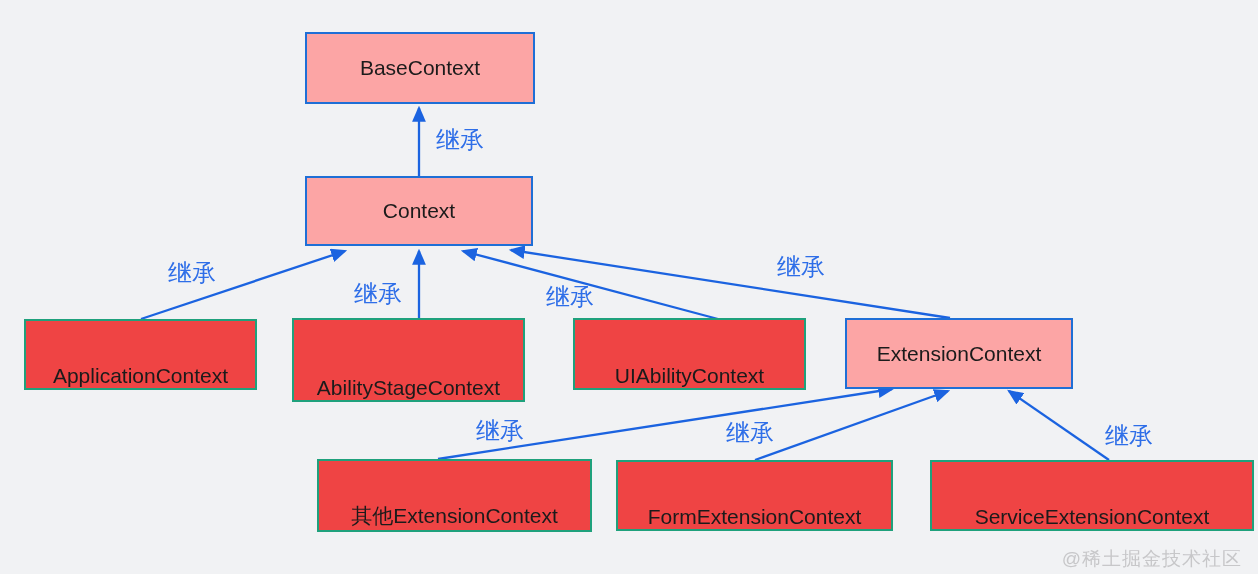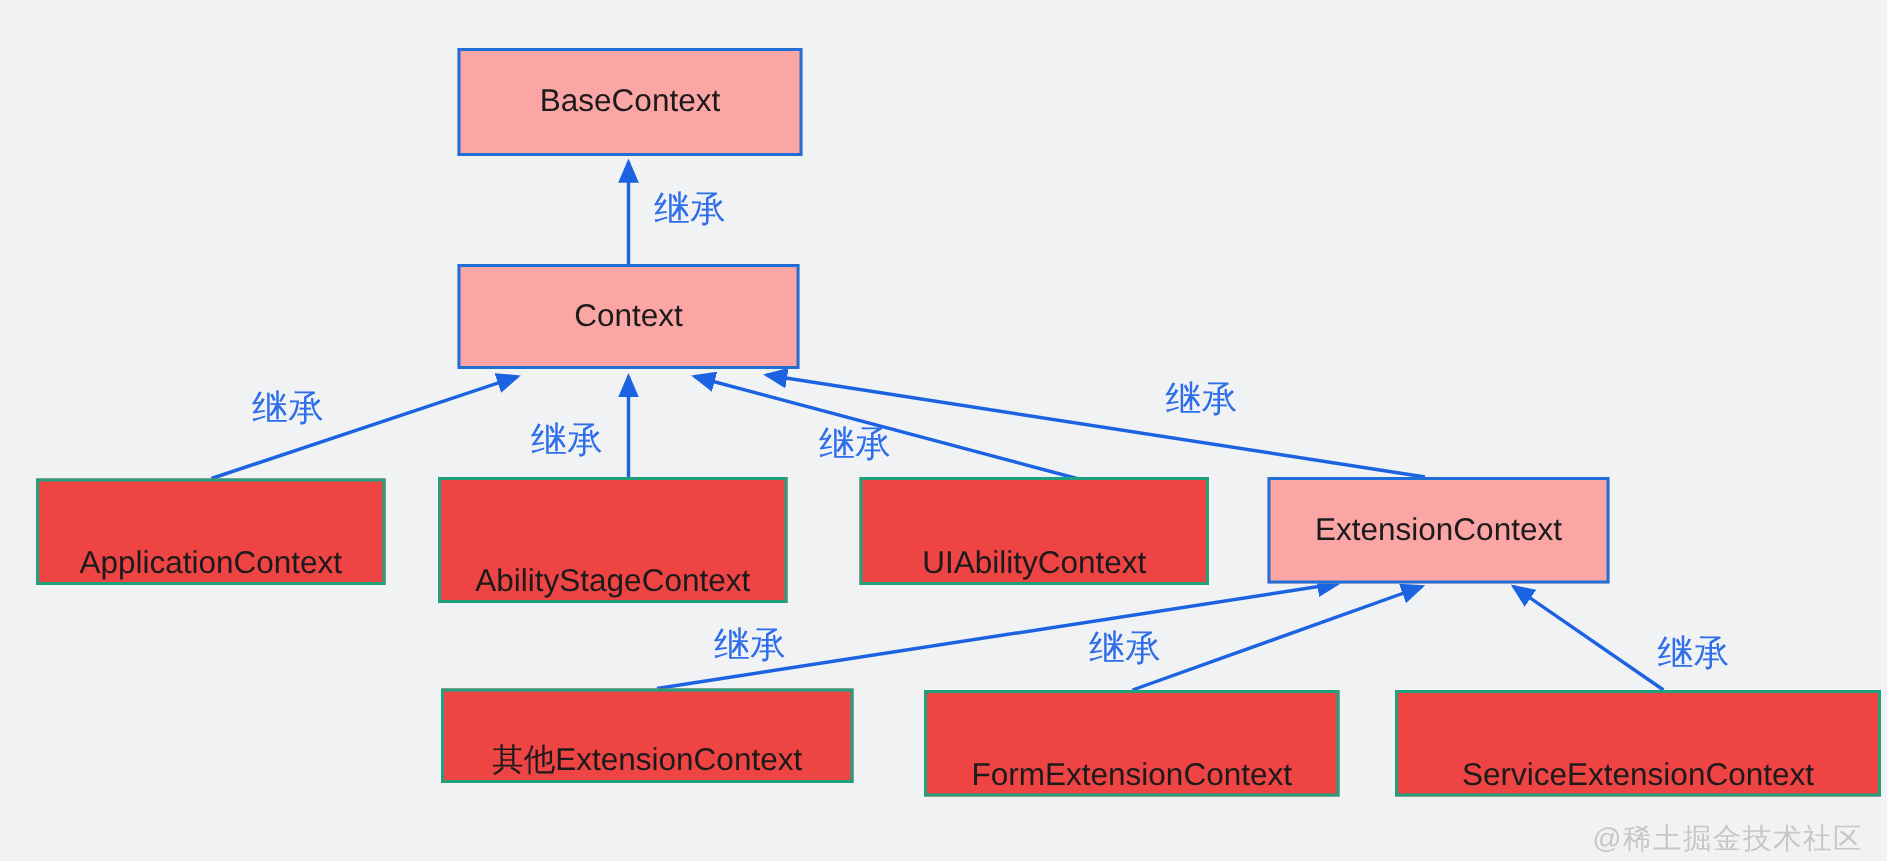--- a/index.html
+++ b/index.html
@@ -77,21 +77,21 @@
   </div>
 
   <div class="node green" style="left:573px;top:318px;width:233px;height:72px">
     <span>UIAbilityContext</span>
   </div>
 
   <div class="node blue" style="left:845px;top:318px;width:228px;height:71px">
     <span>ExtensionContext</span>
   </div>
 
-  <div class="node green" style="left:294px;top:459px;width:275px;height:63px">
+  <div class="node green" style="left:317px;top:459px;width:275px;height:73px">
     <span>其他ExtensionContext</span>
   </div>
 
   <div class="node green" style="left:616px;top:460px;width:277px;height:71px">
     <span>FormExtensionContext</span>
   </div>
 
   <div class="node green" style="left:930px;top:460px;width:324px;height:71px">
     <span>ServiceExtensionContext</span>
   </div>

